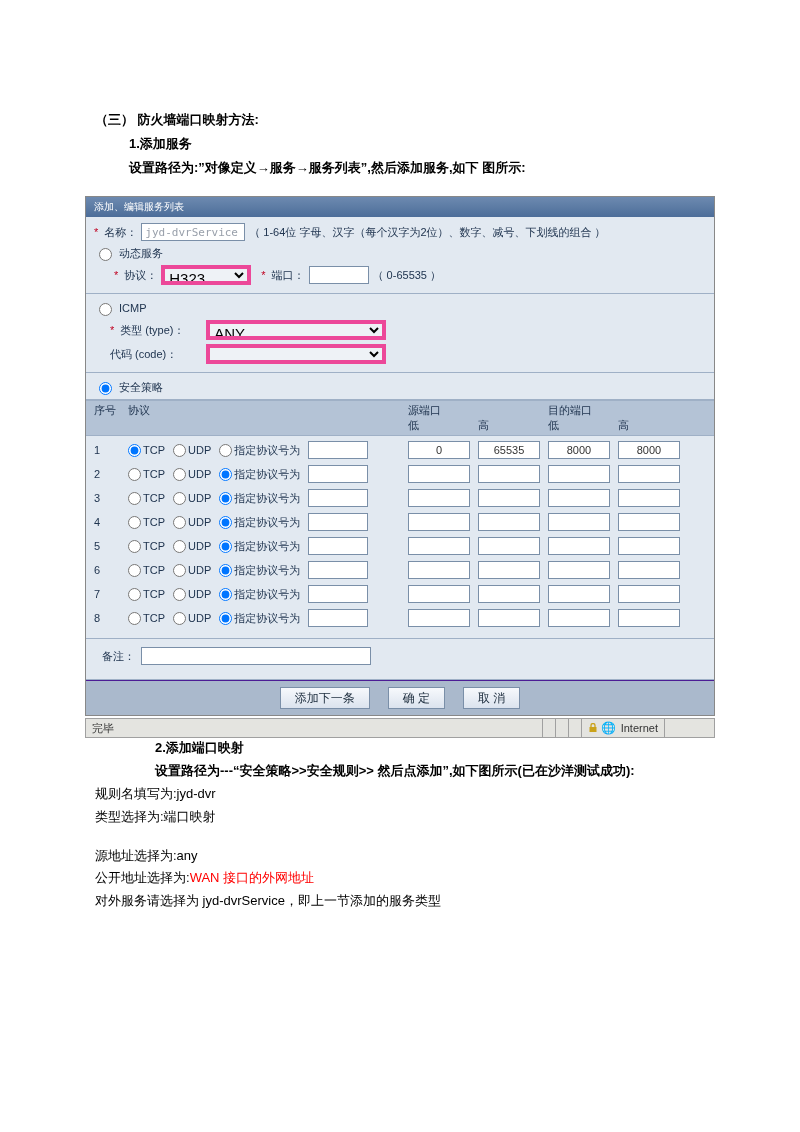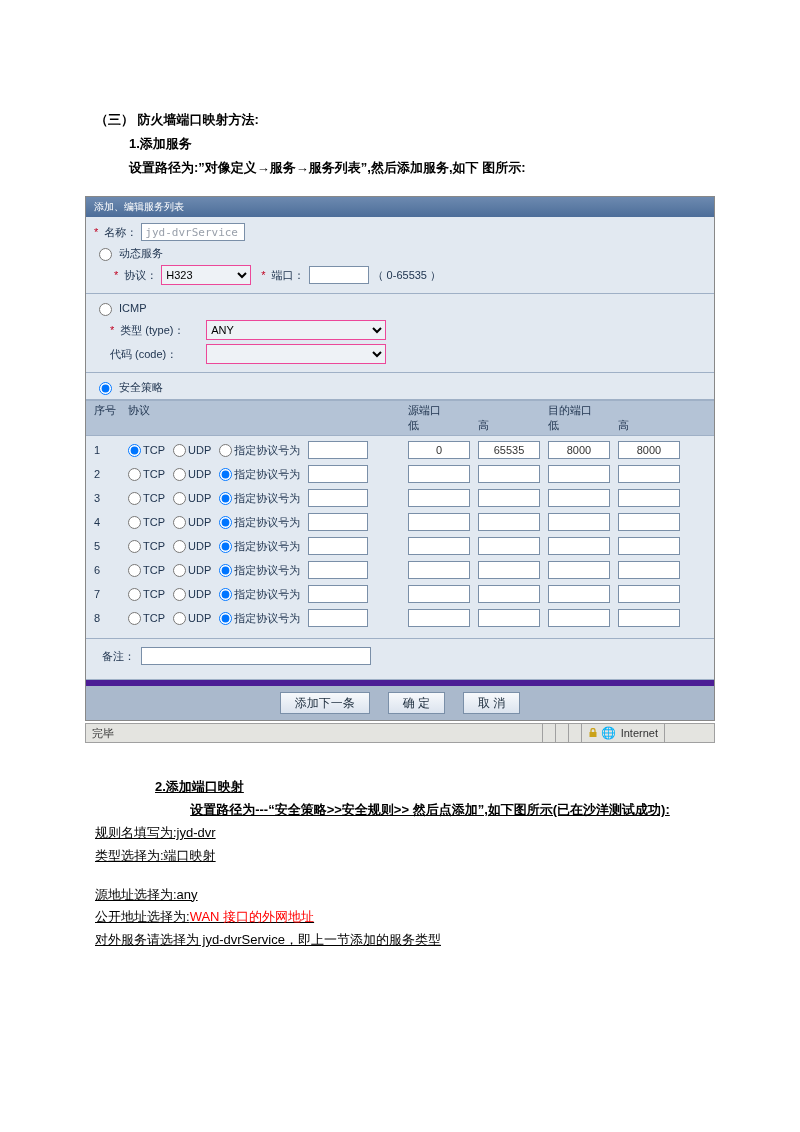--- a/index.html
+++ b/index.html
@@ -45,24 +45,24 @@
   input[type=text].fld {
     border: 1px solid #7a8fa8;
     background: #fff;
     height: 18px;
     padding: 0 3px;
     font-family: "Tahoma", monospace;
     font-size: 11px;
     color: #99a0ab;
   }
   select.sel {
-    border: 1px solid #ec4899;
+    border: 4px solid #ec4899;
     background: #eef2f6;
     height: 20px;
-    font-size: 11px;
+    font-size: 15px;
   }
   .hint { color: #203550; font-size: 11px; }
   
   .thead {
     background: #b4c3d6;
     border-top: 1px solid #9fb0c6;
     border-bottom: 1px solid #9fb0c6;
     color: #203550;
   }
   .thead .top  { display:flex; padding:2px 8px 0 8px; }
@@ -79,21 +79,21 @@
   .trow .seq { width: 34px; color:#203550; }
   .proto-cells { width:280px; display:flex; align-items:center; gap:0; color:#203550; }
   .proto-cells label { display:flex; align-items:center; gap:2px; margin-right:8px; }
   .proto-cells input[type=radio] { margin:0; }
   .custom-field { width:60px; border:1px solid #7a8fa8; background:#fff; height:18px; }
   .port { width:62px; border:1px solid #7a8fa8; background:#fff; height:18px; text-align:center; font-size:11px; color:#333; }
   .portgap { width:8px; }
   .remark-row { display:flex; align-items:center; padding:4px 8px 8px 8px; gap:6px; }
   .btnbar {
     background: #aab9cc;
-    border-top: 6px solid #4c1d95;
+    border-top: 1px solid #4c1d95;
     display:flex;
     justify-content:center;
     gap:18px;
     padding: 6px 0;
   }
   button.winbtn {
     font-family: "SimSun", sans-serif;
     font-size: 12px;
     background: linear-gradient(#f7f9fc,#dbe3ee);
     border: 1px solid #7a8fa8;
@@ -109,21 +109,21 @@
     display:flex;
     align-items:center;
     font-size:11px;
     color:#333;
   }
   .ie-bottombar .status { flex: 1; padding-left:6px; }
   .ie-bottombar .cell { border-left:1px solid #a0a0a0; height:100%; display:flex; align-items:center; padding:0 6px; gap:4px; }
   .lock-icon {
     width:10px; height:10px; color:#caa21a;
   }
-  .outro { margin-top: 34px; font-size:13px; line-height:1.6;text-decoration:underline; }
+  .outro { font-size:13px; line-height:1.6; }
   .outro p { margin:0 0 2px 0; }
   .outro .bold { font-weight:bold; }
   .red { color:#ff0000; }
 </style>
 </head>
 <body>
 
 <div class="page">
 
   <div class="intro">
@@ -133,20 +133,21 @@
   </div>
 
   <div class="screenshot">
     <div class="titlebar">添加、编辑服务列表</div>
 
     <div class="panel">
       <div class="row">
         <span class="req">*</span>
         <span class="lbl">名称：</span>
         <input type="text" class="fld" style="width: 104px;" value="jyd-dvrService">
+        <span class="hint">（ 1-64位  字母、汉字（每个汉字为2位）、数字、减号、下划线的组合 ）</span>
       </div>
       <div class="row">
         <input type="radio" style="">
         <span class="lbl">动态服务</span>
       </div>
       <div class="row" style="padding-left:20px;">
         <span class="req">*</span>
         <span class="lbl">协议：</span>
         <select class="sel" style="width:90px;">
           <option>H323</option>
@@ -428,21 +429,21 @@
           <path d="M3 4 V2.5 a2 2 0 0 1 4 0 V4" fill="none" stroke="#caa21a" stroke-width="1.3"></path>
         </svg>
       <span style="color:#1849b0;font-size:12px;">🌐</span>
       <span>Internet</span>
     </div>
     <div class="cell" style="width:50px;"></div>
   </div>
 
   <div class="outro">
     <p class="bold" style="padding-left:60px;">2.添加端口映射</p>
-    <p class="bold" style="padding-left:60px;text-align:center;">设置路径为---“安全策略&gt;&gt;安全规则&gt;&gt;  然后点添加”,如下图所示(已在沙洋测试成功):</p>
+    <p class="bold" style="padding-left:60px;">设置路径为---“安全策略&gt;&gt;安全规则&gt;&gt;  然后点添加”,如下图所示(已在沙洋测试成功):</p>
     <p>规则名填写为:jyd-dvr</p>
     <p>类型选择为:端口映射</p>
     <p style="height:14px;"></p>
     <p>源地址选择为:any</p>
     <p>
       <span>公开地址选择为:</span><span class="red">WAN 接口的外网地址</span>
     </p>
     <p>对外服务请选择为 jyd-dvrService，即上一节添加的服务类型</p>
     <p style="height:14px;"></p>
   </div>

